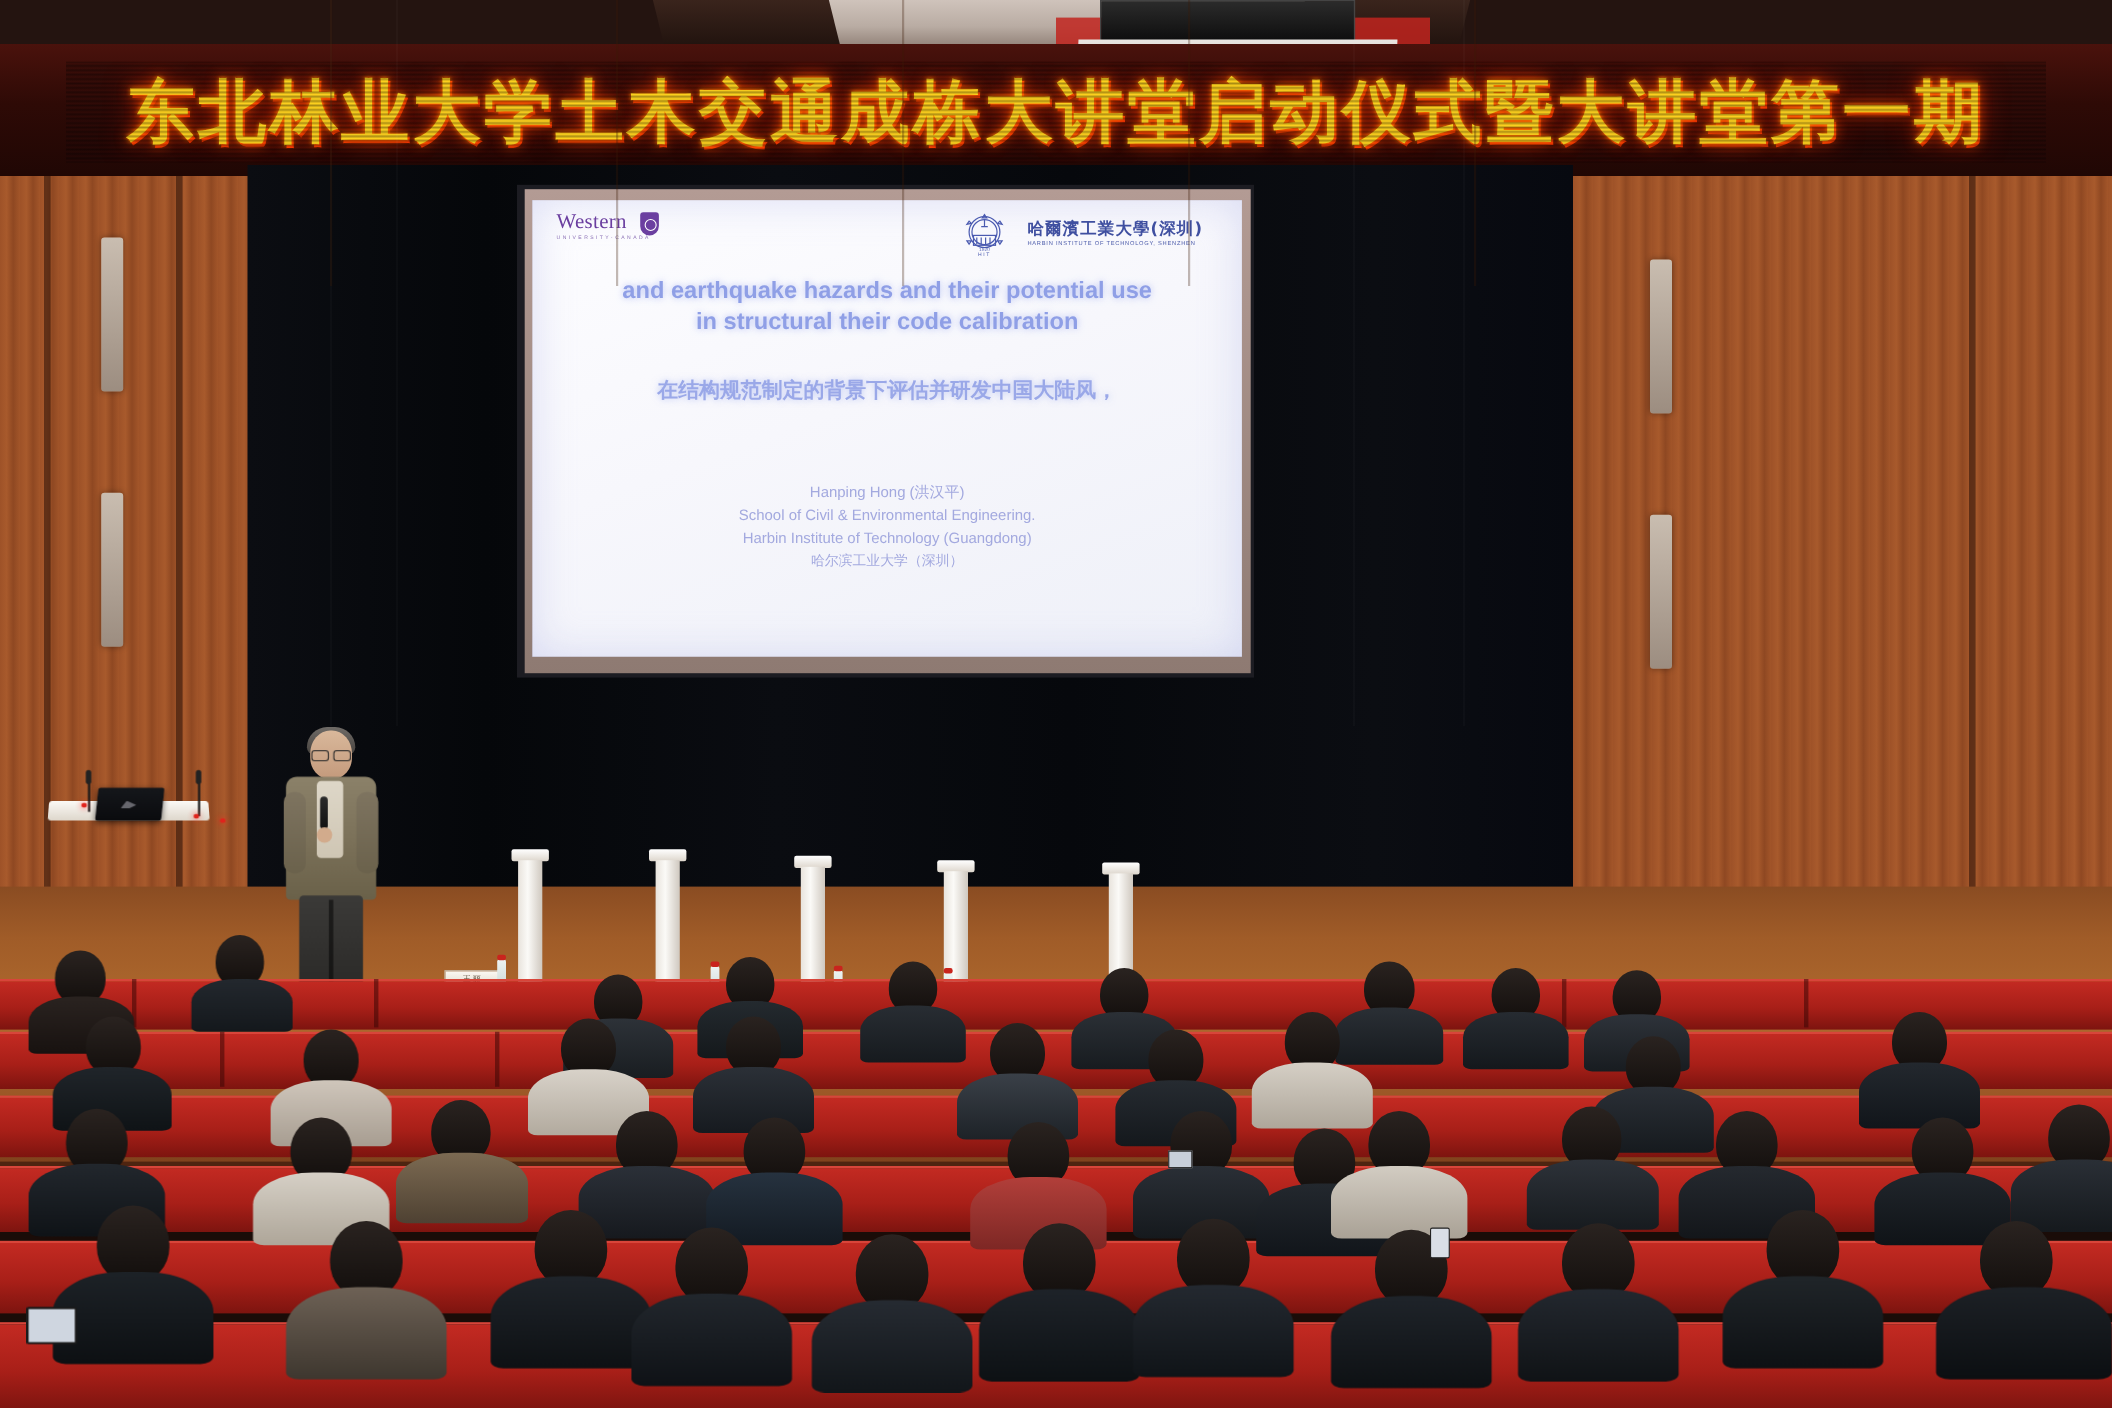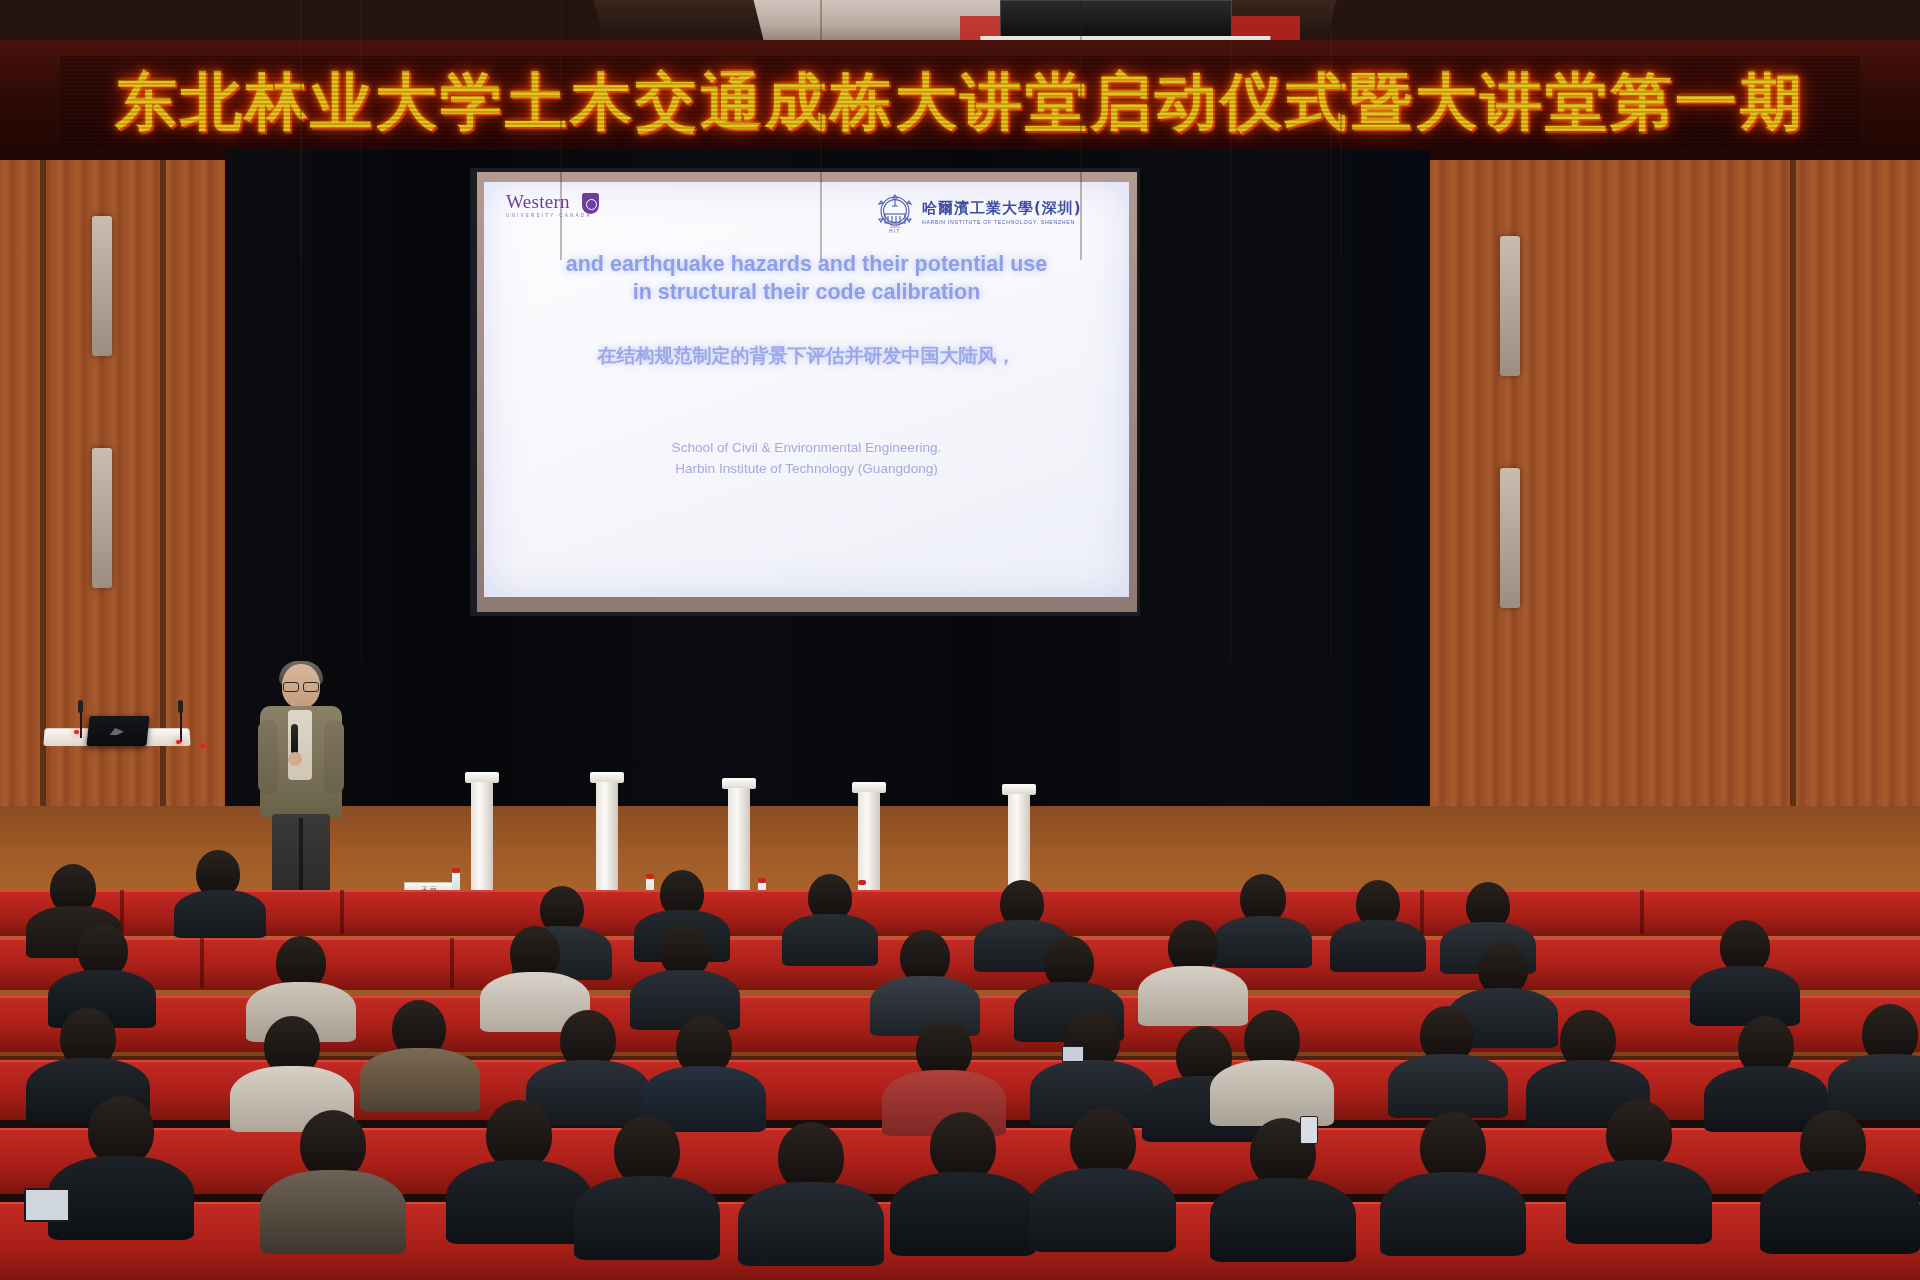--- a/index.html
+++ b/index.html
@@ -58,21 +58,21 @@
     box-shadow:0 0 38px rgba(180,185,230,.45) inset;overflow:hidden;}
 
   .slide-logo-western{position:absolute;left:22px;top:10px;width:95px;height:34px;}
   .w-word{font-family:"Liberation Serif",serif;font-size:19px;color:#6b3fa0;letter-spacing:.3px;line-height:1;}
   .w-sub{font-size:4.6px;color:#8a6fb5;letter-spacing:2.2px;margin-top:2px;}
   .w-shield{position:absolute;right:2px;top:1px;width:17px;height:21px;background:#6b3fa0;
     border-radius:3px 3px 9px 9px;}
   .w-shield::after{content:"";position:absolute;left:4px;top:6px;width:9px;height:9px;
     border:1.4px solid #fff;border-radius:50%;}
 
-  .slide-logo-hit{position:absolute;right:16px;top:8px;width:240px;height:46px;display:flex;align-items:center;gap:5px;}
+  .slide-logo-hit{position:absolute;right:16px;top:8px;width:240px;height:46px;display:flex;align-items:center;gap:17px;}
   .hit-crest{position:relative;width:44px;height:42px;flex:0 0 44px;}
   .hit-cn{font-family:"DejaVu Sans","Liberation Serif",serif;font-size:15px;color:#3f4fa0;
     font-weight:bold;letter-spacing:1px;line-height:1.05;white-space:nowrap;}
   .hit-en{font-size:5.2px;color:#5160ad;letter-spacing:.7px;white-space:nowrap;margin-top:2px;}
 
   .slide-title{position:absolute;left:30px;top:68px;width:585px;text-align:center;
     font-size:21.5px;font-weight:bold;line-height:1.32;color:#8f9fe6;
     text-shadow:0 0 7px rgba(160,175,240,.75);}
   .slide-title-cn{position:absolute;left:30px;top:160px;width:585px;text-align:center;
     font-family:"DejaVu Sans",sans-serif;font-size:19px;font-weight:bold;line-height:1.38;
@@ -228,22 +228,24 @@
     <div class="slide-title">
       <div>and earthquake hazards and their potential use</div>
       <div>in structural their code calibration</div>
     </div>
 
     <div class="slide-title-cn">
       <div>在结构规范制定的背景下评估并研发中国大陆风，</div>
     </div>
 
     <div class="slide-authors">
+      <div>Hanping Hong (洪汉平)</div>
       <div>School of Civil &amp; Environmental Engineering.</div>
       <div>Harbin Institute of Technology (Guangdong)</div>
+      <div class="cn">哈尔滨工业大学（深圳）</div>
     </div>
   </div>
 
   <div class="stage"></div>
   <div class="stage-plank" style="left:300px;"></div>
   <div class="stage-plank" style="left:560px;"></div>
   <div class="stage-plank" style="left:820px;"></div>
   <div class="stage-plank" style="left:1080px;"></div>
   <div class="stage-plank" style="left:1340px;"></div>
   <div class="stage-edge"></div>

